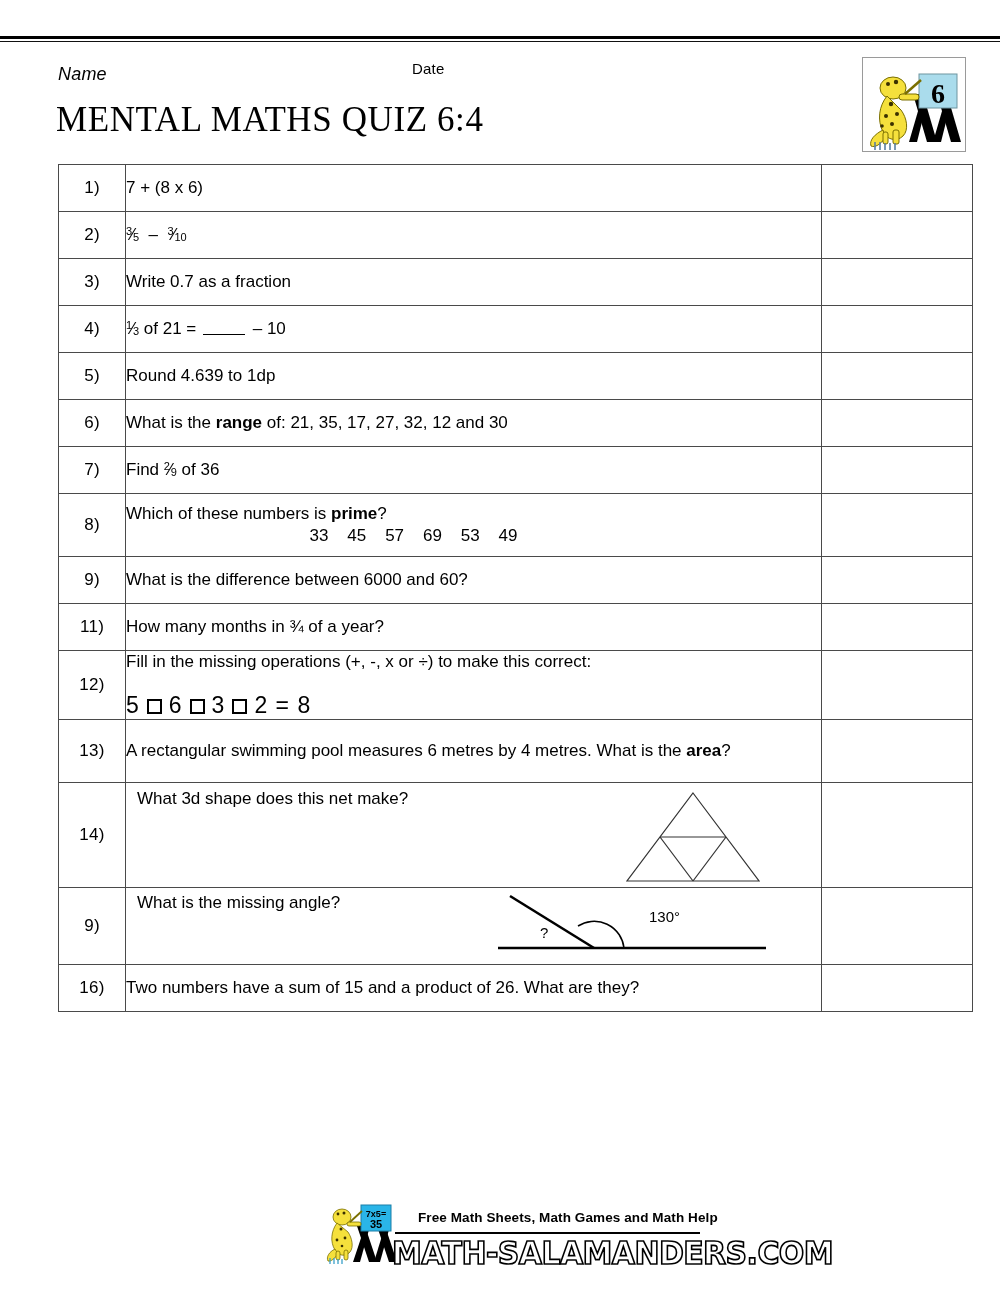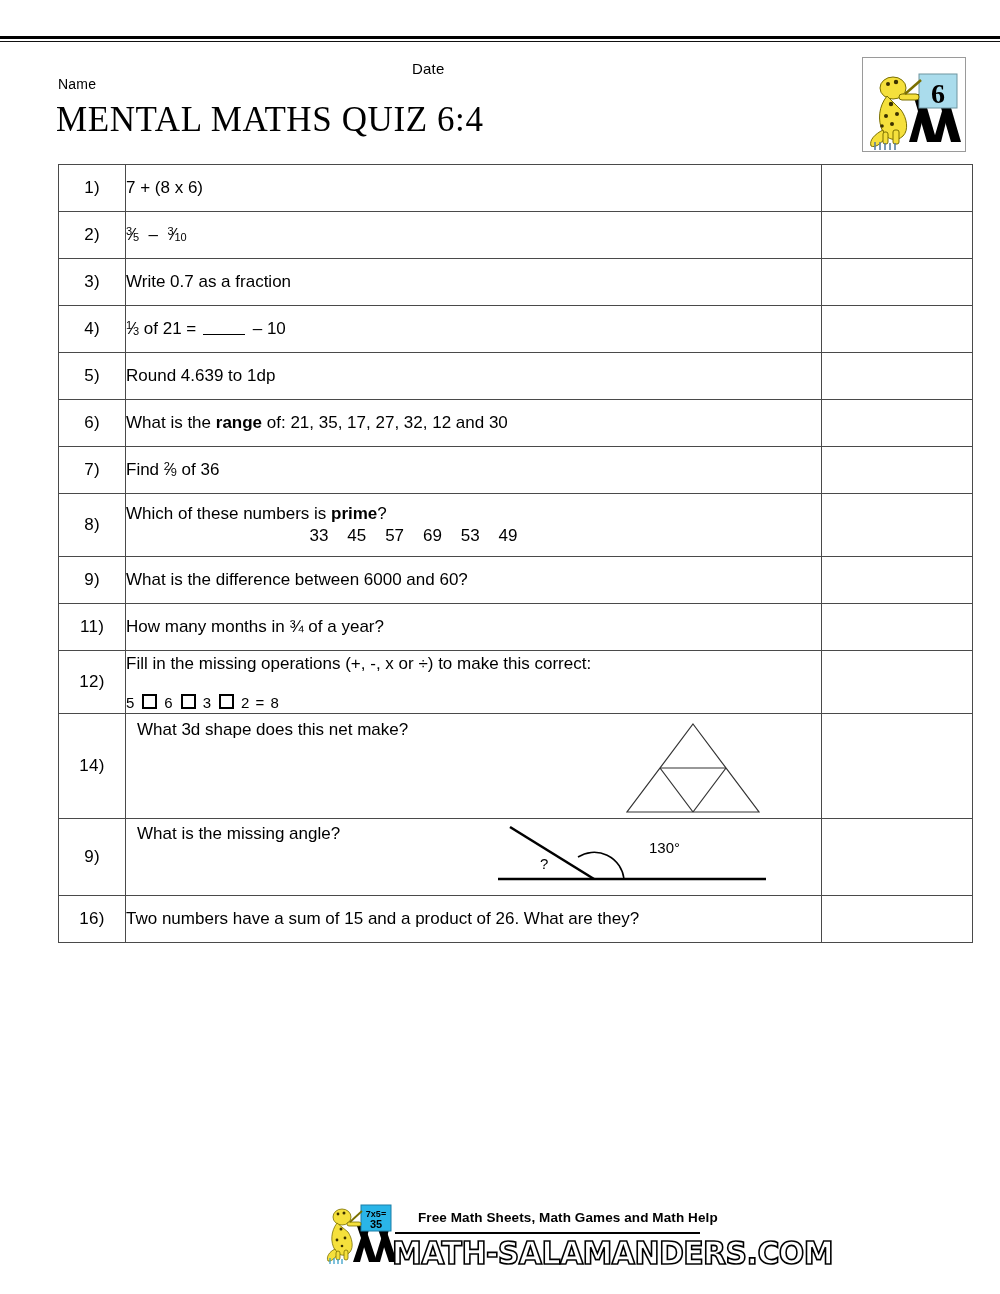--- a/index.html
+++ b/index.html
@@ -31,23 +31,24 @@
     top: 41px;
     width: 1000px;
     height: 1px;
     background: #111111;
   }
 
   
   .hdr-name {
     position: absolute;
     left: 58px;
-    top: 76px;
-    font-size: 14px;
+    top: 64px;
+    font-size: 18px;
     letter-spacing: .2px;
+    font-style: italic;
   }
   .hdr-date {
     position: absolute;
     left: 412px;
     top: 60px;
     font-size: 15px;
     letter-spacing: .2px;
   }
   .quiz-title {
     position: absolute;
@@ -129,21 +130,21 @@
 
   .blankline {
     display: inline-block;
     width: 42px;
     border-bottom: 1.6px solid #000;
     margin: 0 3px -1px 2px;
     height: 13px;
   }
 
   .opsrow {
-    font-size: 15px;
+    font-size: 23px;
     letter-spacing: 1px;
     line-height: 1.15;
     margin-top: 19px;
   }
   .opbox {
     display: inline-block;
     width: 15px;
     height: 15px;
     border: 2.1px solid #000;
     box-sizing: border-box;
@@ -351,20 +352,25 @@
 
     <tr class="row-2">
       <td class="qnum">12)</td>
       <td class="qbody">
         <div>Fill in the missing operations (+, -, x or ÷) to make this correct:</div>
         <div class="opsrow">5<span class="opbox"></span>6<span class="opbox"></span>3<span class="opbox"></span>2 = 8</div>
       </td>
       <td></td>
     </tr>
 
+    <tr class="row-2">
+      <td class="qnum">13)</td>
+      <td class="qbody">A rectangular swimming pool measures 6 metres by 4 metres. What is the <b>area</b>?</td>
+      <td></td>
+    </tr>
 
     <tr class="row-14">
       <td class="qnum">14)</td>
       <td class="qbody q-inline-wrap">
         <div style="position:absolute; left:11px; top:5px;text-align:right;">What 3d shape does this net make?</div>
         <svg class="net-svg" width="140" height="96" viewBox="0 0 140 96">
           <g fill="none" stroke="#333333" stroke-width="1.2">
             <polygon points="70,4 136,92 4,92"></polygon>
             <line x1="37" y1="48" x2="103" y2="48"></line>
             <line x1="37" y1="48" x2="70" y2="92"></line>

